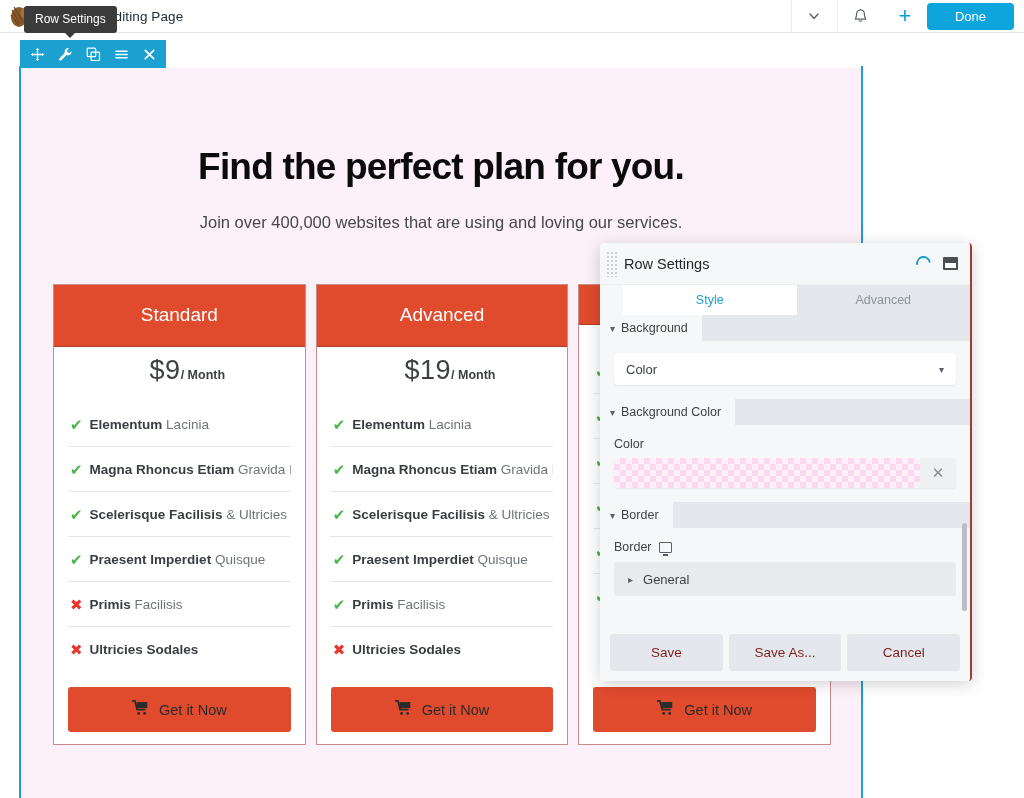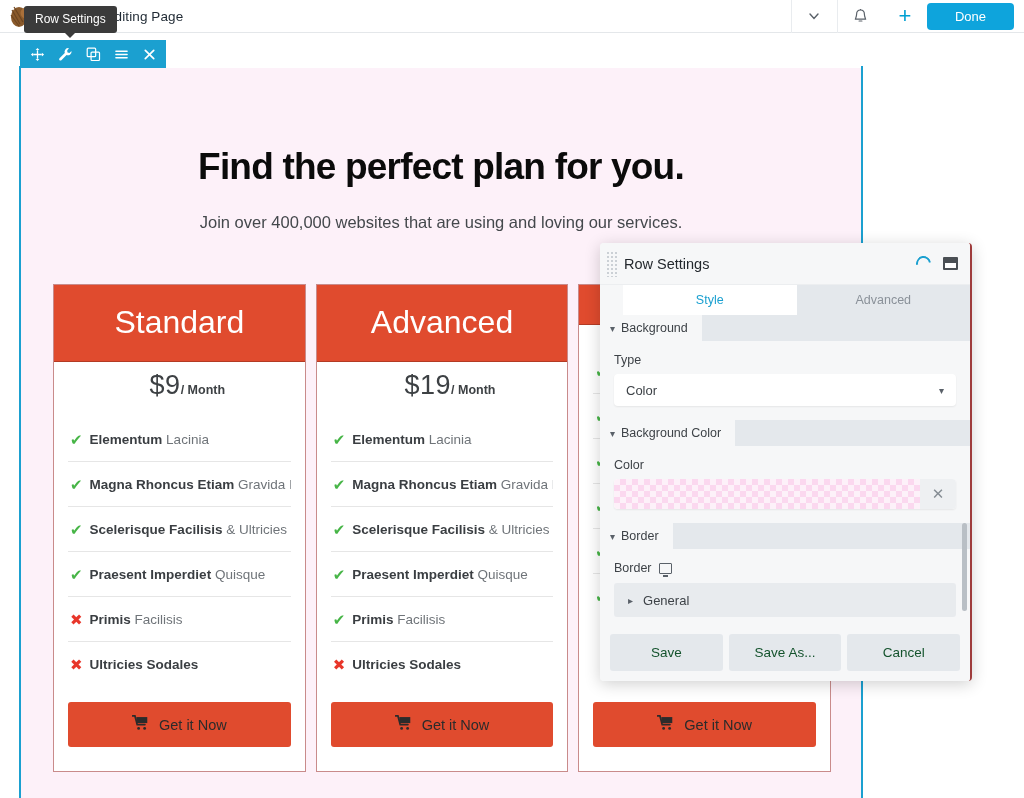--- a/index.html
+++ b/index.html
@@ -92,21 +92,21 @@
   
   .cards {
     display: flex; gap: 10px; padding: 52px 30px 0 32px;
   }
   .card {
     flex: 1 1 0; background: #fff; border: 1px solid #c98b8b;
     display: flex; flex-direction: column; min-width: 0;
   }
   .card-head {
     background: #e04b2e; color: #fff; text-align: center;
-    font-size: 32px; font-weight: 400; padding: 19px 6px 20px;
+    font-size: 19px; font-weight: 400; padding: 19px 6px 20px;
     border-bottom: 1px solid #b33b24;
   }
   .card-price {
     text-align: center; padding: 8px 0 16px; margin-left: 16px;
   }
   .card-price .amt {
     font-size: 27px; color: #3d4144; font-weight: 400; letter-spacing: .5px;
   }
   .card-price .per {
     font-size: 12.5px; color: #3d4144; font-weight: 600;
@@ -115,21 +115,21 @@
   .feat {
     display: flex; align-items: center; gap: 7px;
     border-top: 1px solid #e6e6e6; padding: 15px 2px 14px;
     font-size: 13.5px; color: #6f7479; white-space: nowrap; overflow: hidden;
   }
   .feat:first-child { border-top: none; }
   .feat .mk { font-size: 15px; line-height: 1; flex: 0 0 auto; }
   .feat .mk.yes { color: #47b547; }
   .feat .mk.no  { color: #e8362a; }
   .feat b { color: #3a3e42; font-weight: 700; }
-  .card-cta { padding: 16px 14px 24px; margin-top: auto; }
+  .card-cta { padding: 16px 14px 12px; margin-top: auto; }
   .buy-btn {
     width: 100%; background: #e04b2e; color: #2b2b2b; border: none;
     border-radius: 3px; padding: 13px 0; font-size: 14.5px; cursor: pointer;
     display: flex; align-items: center; justify-content: center; gap: 10px;
     font-family: "Liberation Sans", sans-serif;
   }
 
   
   .panel {
     position: absolute; left: 600px; top: 243px; width: 372px; height: 438px;
@@ -213,21 +213,21 @@
     background: #e8ebee; border-radius: 3px; height: 34px; display: flex;
     align-items: center; gap: 10px; padding: 0 14px; font-size: 13px; color: #3d4247;
     cursor: pointer;
   }
   .panel-foot {
     flex: 0 0 auto; display: flex; gap: 6px; padding: 8px 10px 10px;
     background: #f6f7f8;
   }
   .foot-btn {
     flex: 1; background: #e4e8ec; border: none; border-radius: 3px;
-    padding: 11px 0; font-size: 13.5px; color: #14532d; cursor: pointer;
+    padding: 11px 0; font-size: 13.5px; color: #7f1d1d; cursor: pointer;
     font-family: "Liberation Sans", sans-serif;
   }
   .panel-scroll {
     position: absolute; right: 3px; top: 208px; width: 5px; height: 88px;
     background: #b9bfc5; border-radius: 3px;
   }
   .chev { font-size: 10px; color: #5a6169; }
 </style>
 </head>
 <body>
@@ -387,21 +387,20 @@
     <div class="panel-body">
 
       <div class="sec-tab-row">
         <div class="sec-tab">
           <span class="chev">▾</span>
           <span>Background</span>
         </div>
       </div>
 
       <div class="field">
-        <div class="field-label">Type</div>
         <div class="select">
           <span class="sv">Color</span>
           <span class="chev">▾</span>
         </div>
       </div>
 
       <div class="sec-tab-row">
         <div class="sec-tab">
           <span class="chev">▾</span>
           <span>Background Color</span>

